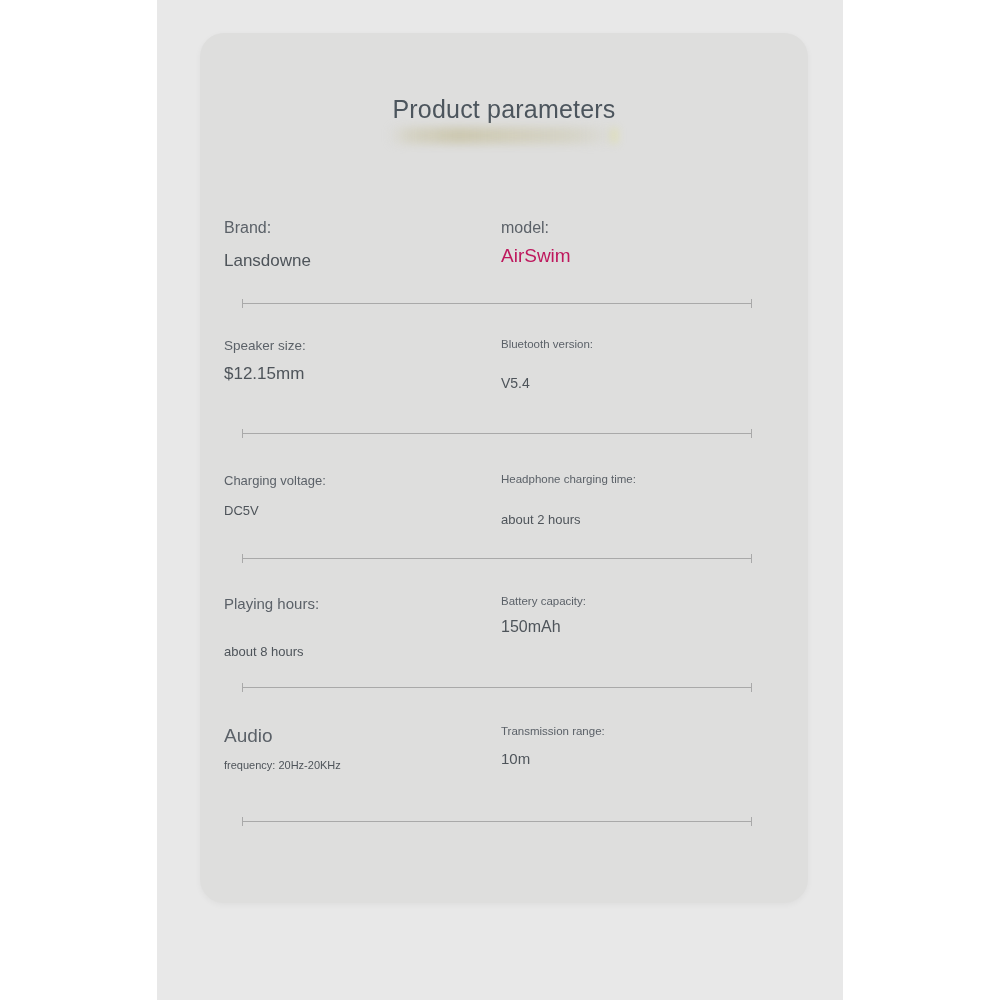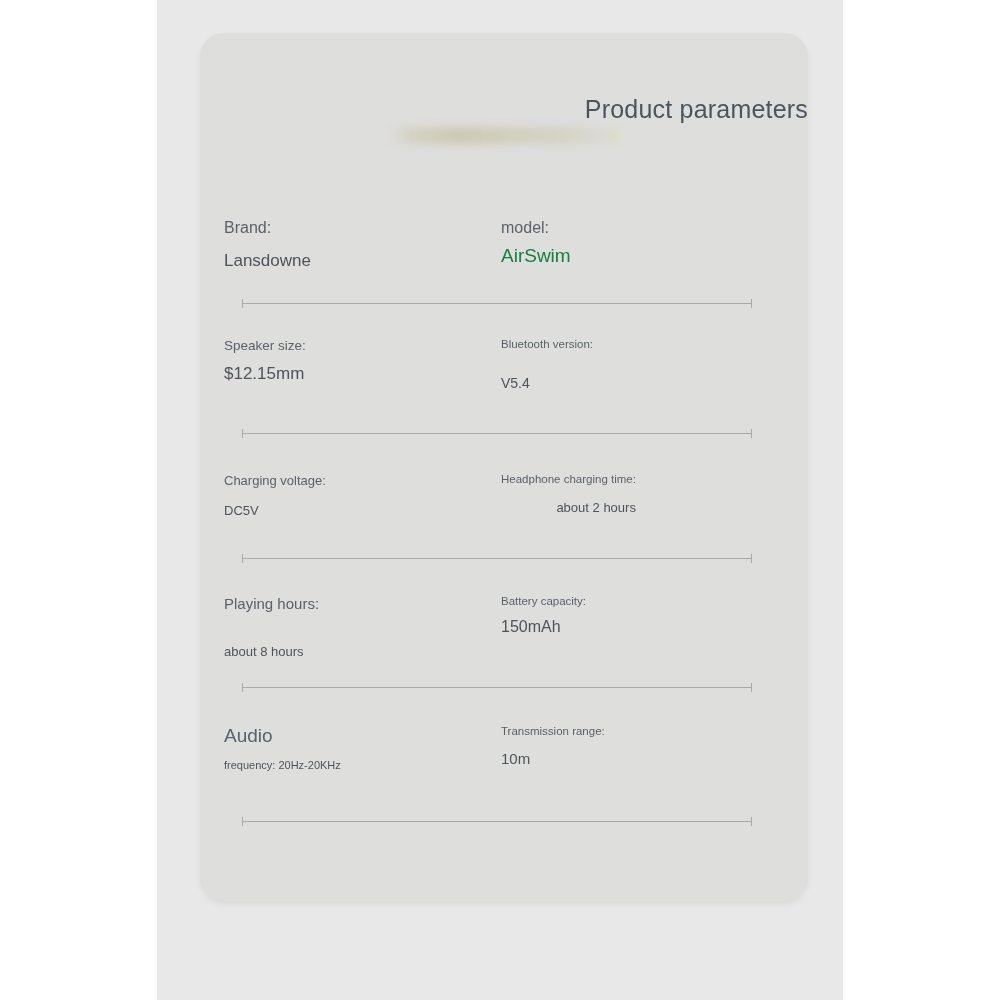--- a/index.html
+++ b/index.html
@@ -35,21 +35,21 @@
     border-radius: 24px;
     box-shadow: 0 2px 6px rgba(0,0,0,0.045);
   }
 
   
   .card-header {
     position: absolute;
     left: 0;
     top: 0;
     width: 608px;
-    text-align: right;
+    text-align: center;
   }
   .card-title {
     margin: 0;
     padding-top: 62px;
     font-size: 25px;
     font-weight: 400;
     letter-spacing: 0.2px;
     color: #4c555d;
   }
   .subtitle-redacted {
@@ -110,32 +110,32 @@
     color: #4e545a;
     white-space: nowrap;
   }
 
   
   .r0 .cell-label { font-size: 16px; }
   .r0 .cell-value { font-size: 17px; margin-top: 14px; }
   .r0 .cell-right .cell-value {
     font-size: 19px;
     margin-top: 8px;
-    color: #15803d;
+    color: #be185d;
   }
 
   .r1 .cell-label { font-size: 13.5px; }
   .r1 .cell-value { font-size: 17px; margin-top: 11px; }
   .r1 .cell-right .cell-label { font-size: 11.5px; }
   .r1 .cell-right .cell-value { font-size: 14px; margin-top: 25px; }
 
   .r2 .cell-label { font-size: 13px; }
   .r2 .cell-value { font-size: 13px; margin-top: 15px; }
   .r2 .cell-right .cell-label { font-size: 11.5px; }
-  .r2 .cell-right .cell-value { font-size: 13px; margin-top: 15px; text-align: right; }
+  .r2 .cell-right .cell-value { font-size: 13px; margin-top: 27px; }
 
   .r3 .cell-label { font-size: 15px; }
   .r3 .cell-value { font-size: 13px; margin-top: 32px; }
   .r3 .cell-right .cell-label { font-size: 11.5px; }
   .r3 .cell-right .cell-value { font-size: 16px; margin-top: 11px; }
 
   .r4 .cell-label { font-size: 19px; }
   .r4 .cell-value { font-size: 11px; margin-top: 12px; }
   .r4 .cell-right .cell-label { font-size: 11.5px; }
   .r4 .cell-right .cell-value { font-size: 15px; margin-top: 13px; }

